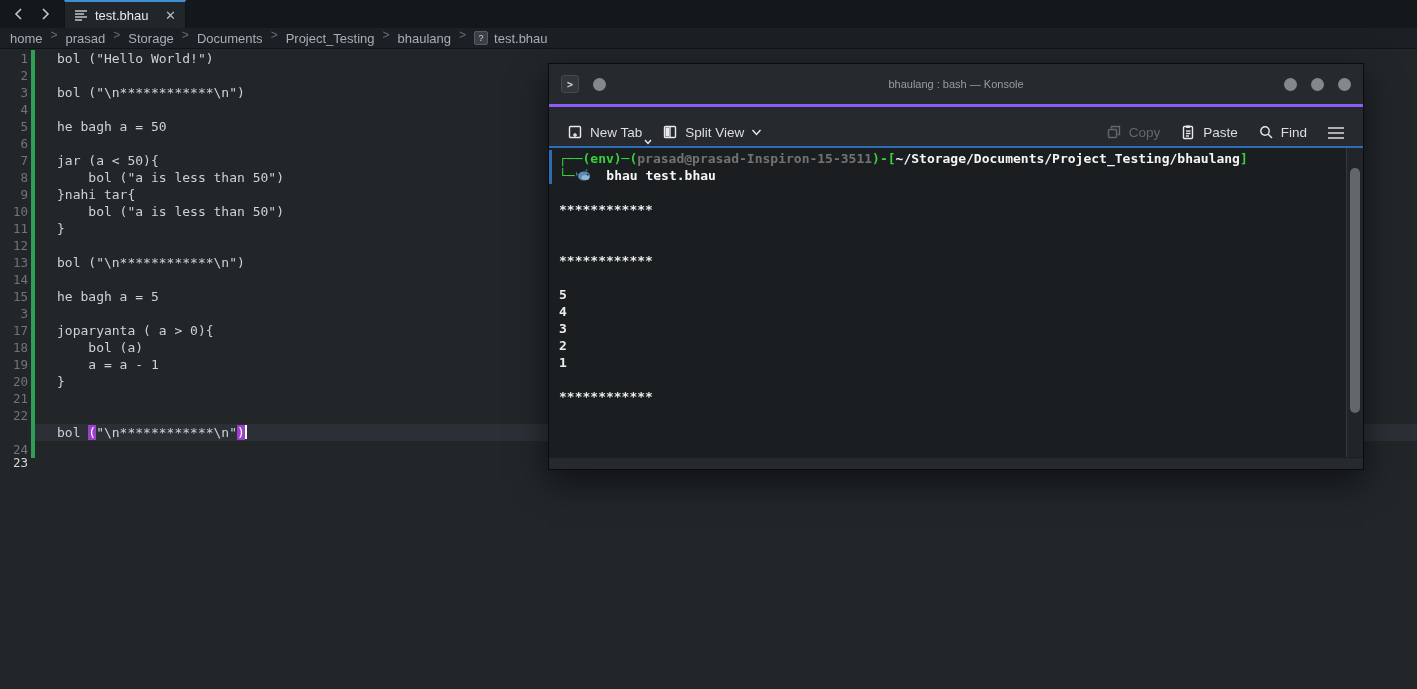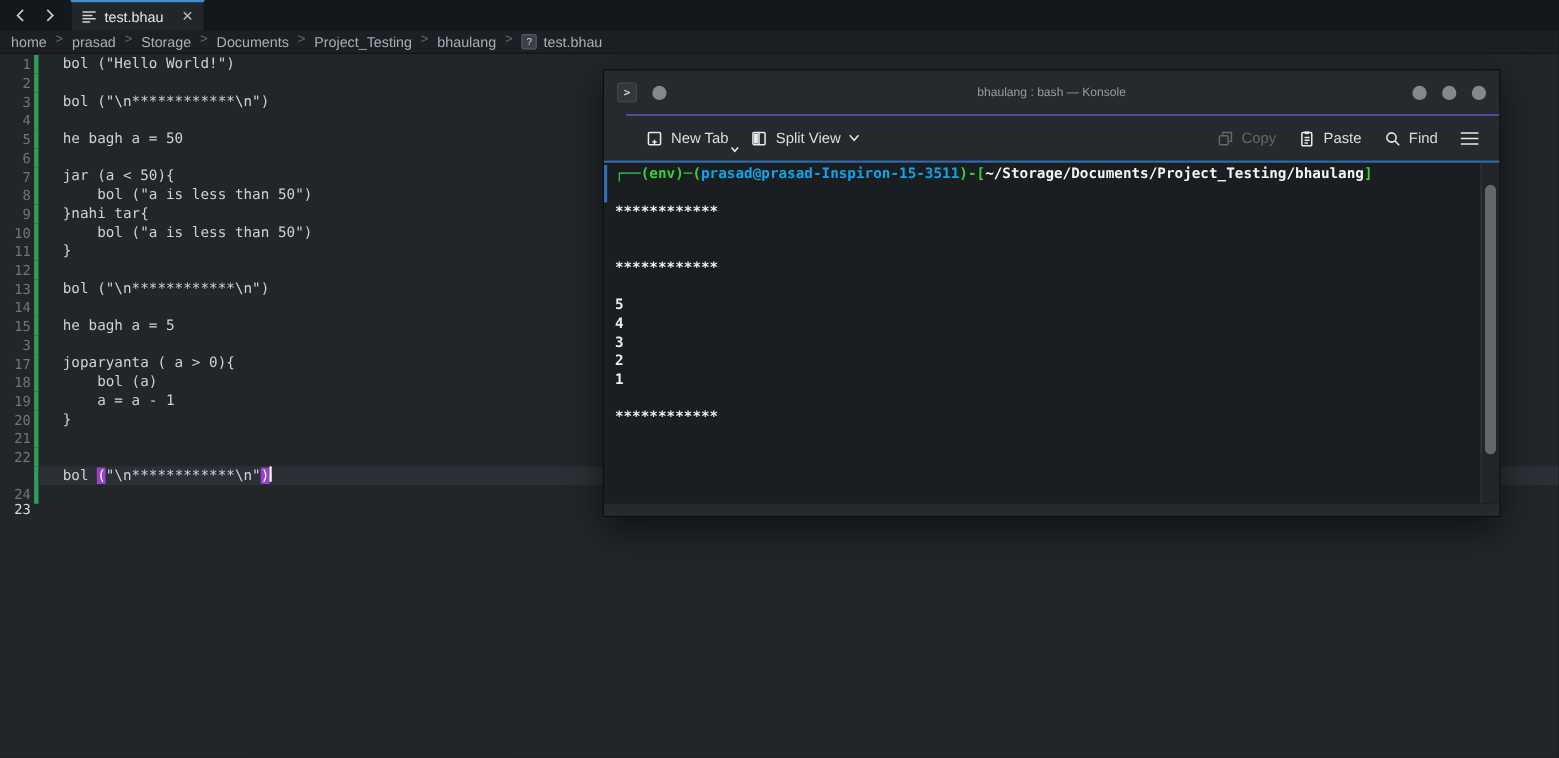--- a/index.html
+++ b/index.html
@@ -52,39 +52,39 @@
   .app-icon { width:18px; height:18px; background:#33373c; border:1px solid #464b51;
               border-radius:3px; color:#d0d4d8; font-size:10px; font-weight:bold;
               display:flex; align-items:center; justify-content:center;
               font-family:"DejaVu Sans Mono", monospace; }
   .circle { width:13px; height:13px; border-radius:50%; background:#84888c; cursor:pointer; }
   .pin { margin-left:14px; }
   .win-title { position:absolute; left:0; right:0; text-align:center; color:#989da1;
                font-size:11px; pointer-events:none; }
   .win-controls { margin-left:auto; display:flex; gap:14px; z-index:1; }
 
-  .toolbar { height:42px; display:flex; align-items:center; padding:0 10px; gap:4px;
-             border-top:1px solid #8b5cf6;margin-left:20px; }
+  .toolbar { height:42px; display:flex; align-items:flex-end; padding:0 10px; gap:4px;
+             border-top:3px solid #8b5cf6; }
   .tbtn { display:flex; align-items:center; gap:7px; color:#dcdee0; font-size:13.5px;
           padding:6px 8px; background:none; border:none; cursor:pointer; position:relative; }
   .tbtn svg { stroke:#e8eaec; fill:none; stroke-width:1.4; }
   .tbtn.disabled { color:#64686c; }
   .tbtn.disabled svg { stroke:#64686c; }
   .mini-chev { position:absolute; bottom:1px; right:-2px; }
   .spacer { flex:1; }
 
   .focusline { height:2px; background:#2e6db3; }
   .termwrap { flex:1; display:flex; min-height:0; }
   .term { flex:1; position:relative; background:#1b1e21; padding:2px 0 0 6px;
           font-family:"DejaVu Sans Mono", monospace; font-size:13px; line-height:17px;
           font-weight:700; overflow:hidden; }
   .cmdbar { position:absolute; left:0; top:2px; width:3px; height:34px; background:#2e6db3; }
   .tline { height:17px; white-space:pre; padding-left:4px; color:#ebedec; }
   .g { color:#36d23c; }
-  .b { color:#0ea5e9; }
+  .b { color:#737373; }
   .w { color:#f4f5f5; }
   .o { color:#ebedec; }
   .emoji { display:inline-block; width:16px; height:14px; vertical-align:-2px; }
 
   .term-scroll { width:17px; flex:0 0 17px; background:#212428; border-left:1px solid #35393d;
                  position:relative; }
   .thumb { position:absolute; left:3px; right:3px; top:20px; height:245px;
            background:#63676b; border-radius:5px; cursor:pointer; }
   .winbottom { height:12px; background:#26292d; border-top:1px solid #1d2023; }
 </style>
@@ -343,20 +343,27 @@
       </button>
     </div>
 
     <div class="focusline"></div>
 
     <div class="termwrap">
       <div class="term">
         <span class="cmdbar"></span>
         <div>
             <div class="tline"><span class="g">┌──(env)─(</span><span class="b">prasad@prasad-Inspiron-15-3511</span><span class="g">)-[</span><span class="w">~/Storage/Documents/Project_Testing/bhaulang</span><span class="g">]</span></div>
+            <div class="tline"><span class="g">└─</span><span class="emoji"><svg width="16" height="14" viewBox="0 0 16 14">
+                  <path d="M3 6 L1 3.5 L1 8.5 Z" fill="#4a6f8a"></path>
+                  <ellipse cx="9" cy="8" rx="6" ry="4.5" fill="#5b8db4"></ellipse>
+                  <ellipse cx="10.5" cy="9.5" rx="4" ry="2.5" fill="#8fb8d8"></ellipse>
+                  <path d="M11 3.5 C10.5 2 12 1 12.5 2" stroke="#5b8db4" fill="none" stroke-width="1"></path>
+                  <circle cx="12.5" cy="6.8" r="0.8" fill="#1b1e21"></circle>
+                </svg></span><span class="w">  bhau test.bhau</span></div>
             <div class="tline"></div>
             <div class="tline"><span class="o">************</span></div>
             <div class="tline"></div>
             <div class="tline"></div>
             <div class="tline"><span class="o">************</span></div>
             <div class="tline"></div>
             <div class="tline"><span class="o">5</span></div>
             <div class="tline"><span class="o">4</span></div>
             <div class="tline"><span class="o">3</span></div>
             <div class="tline"><span class="o">2</span></div>

